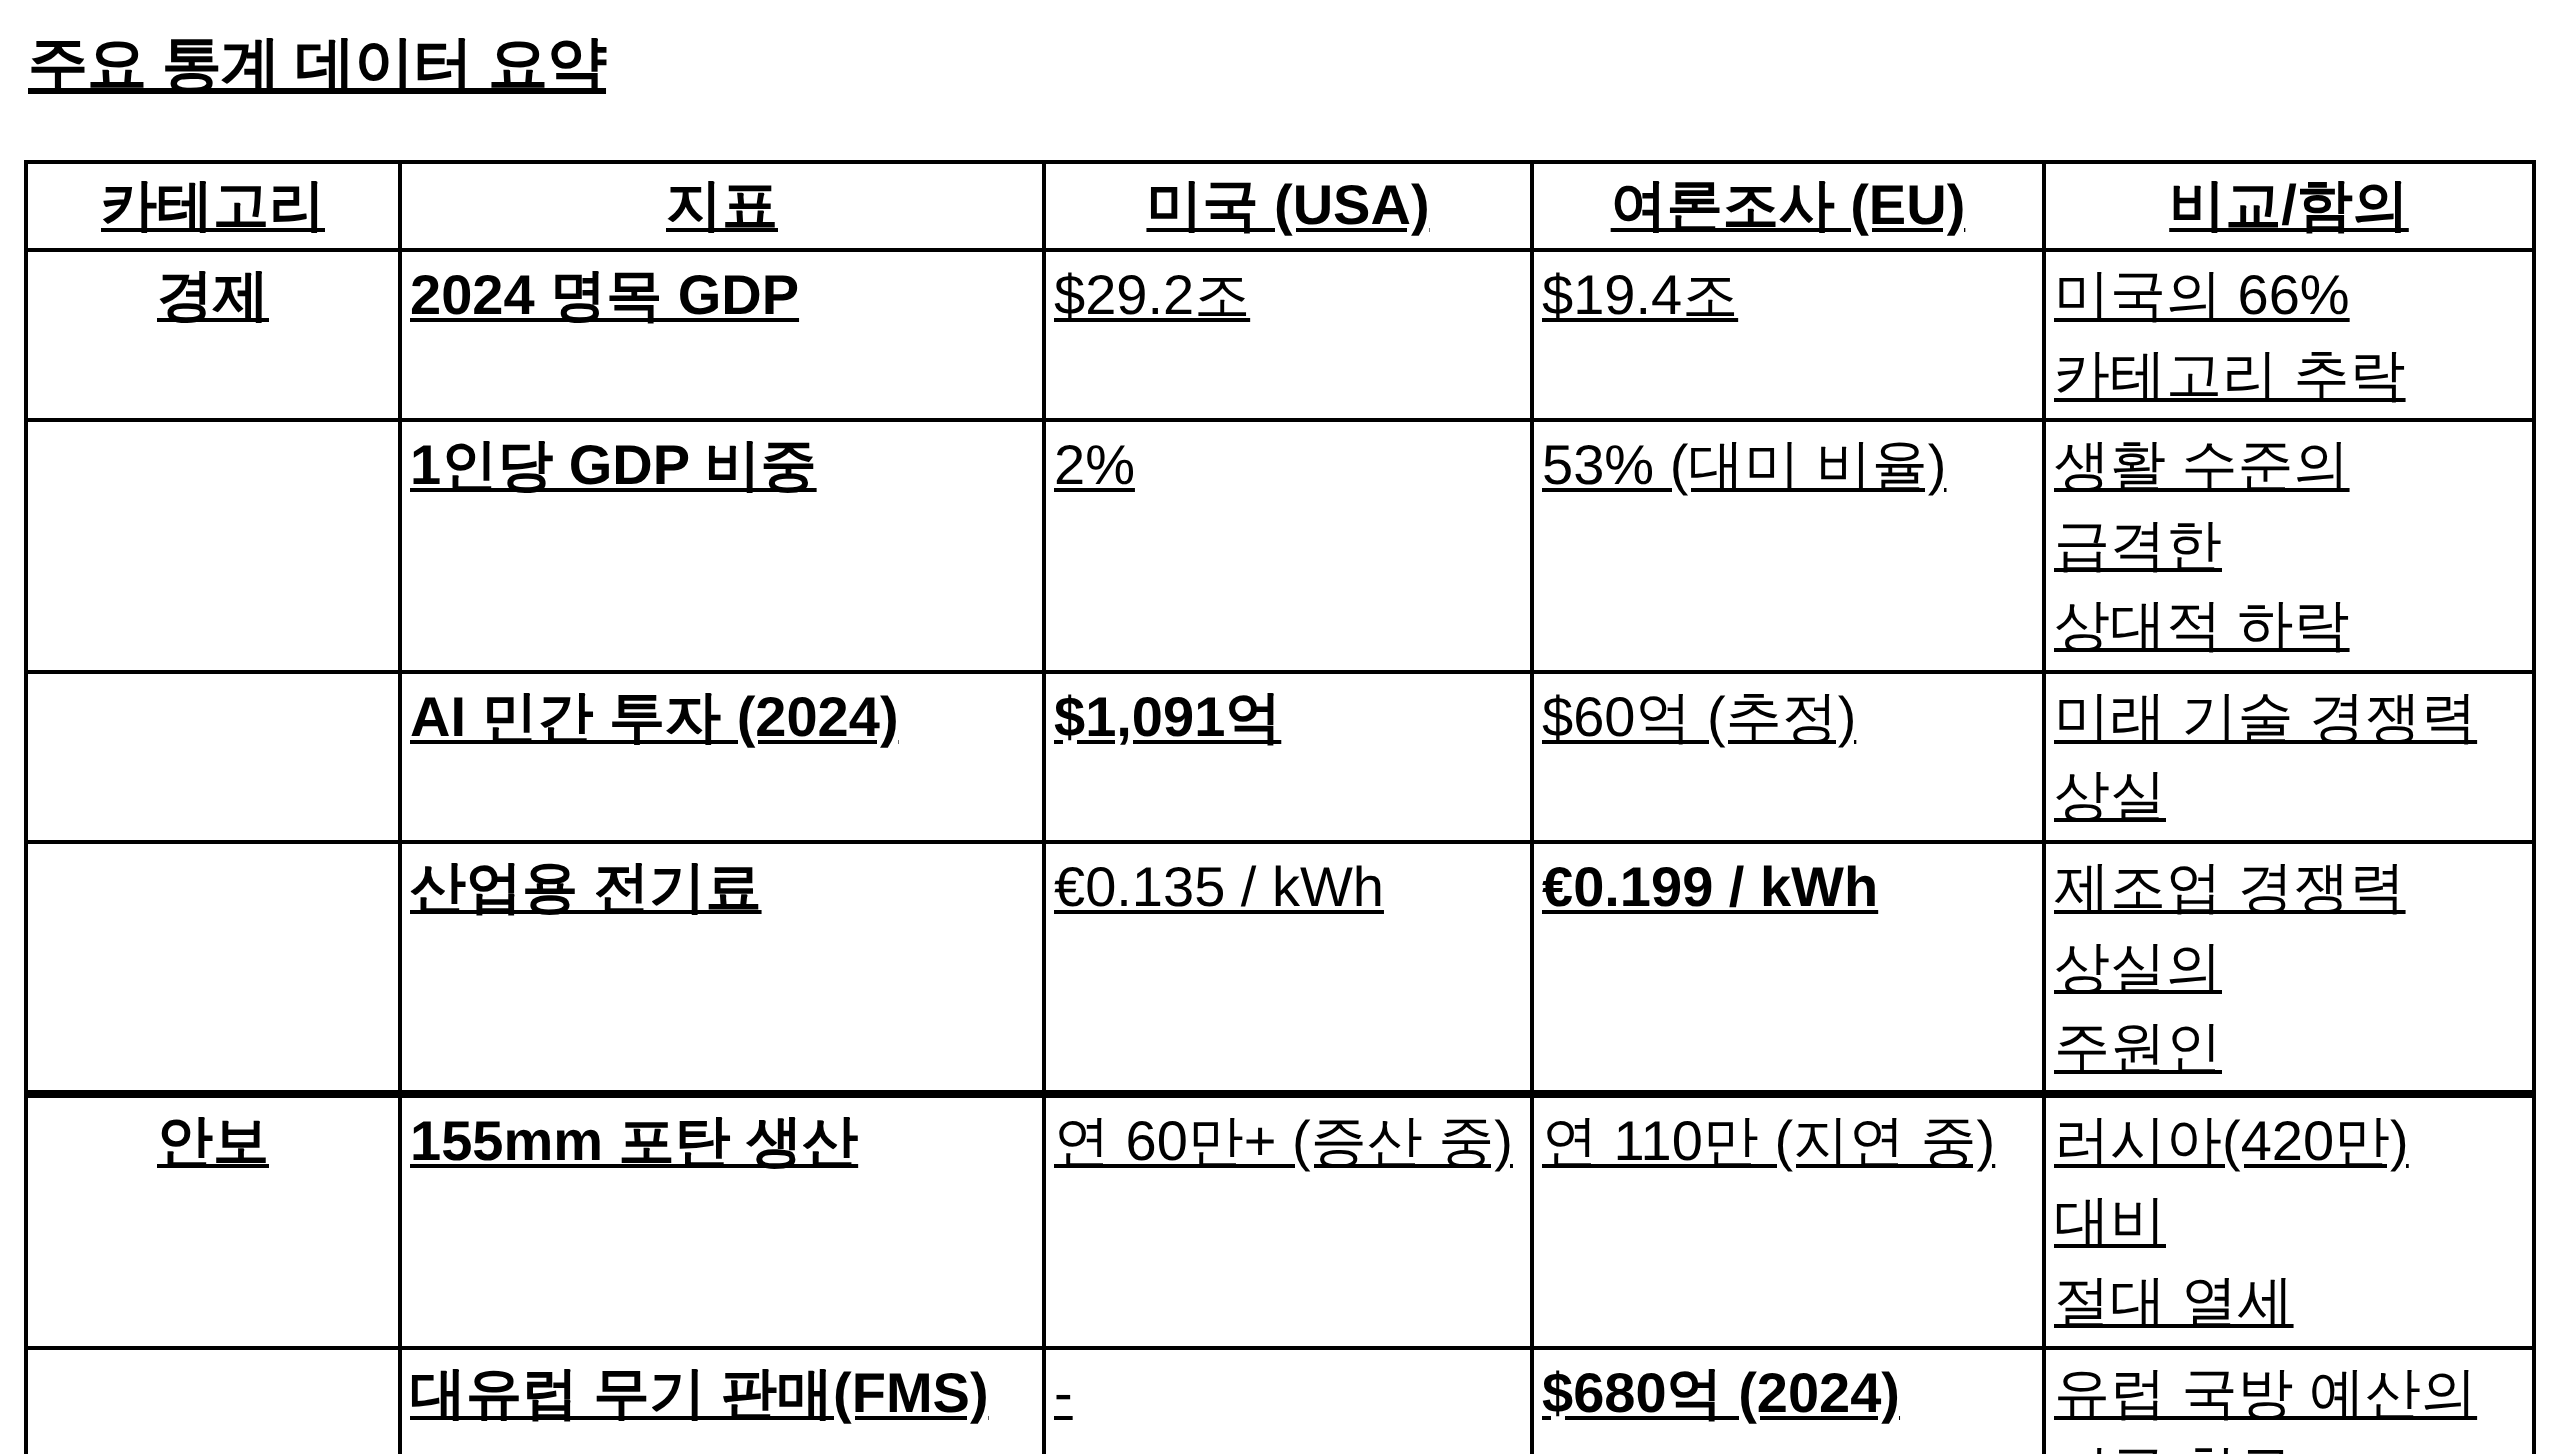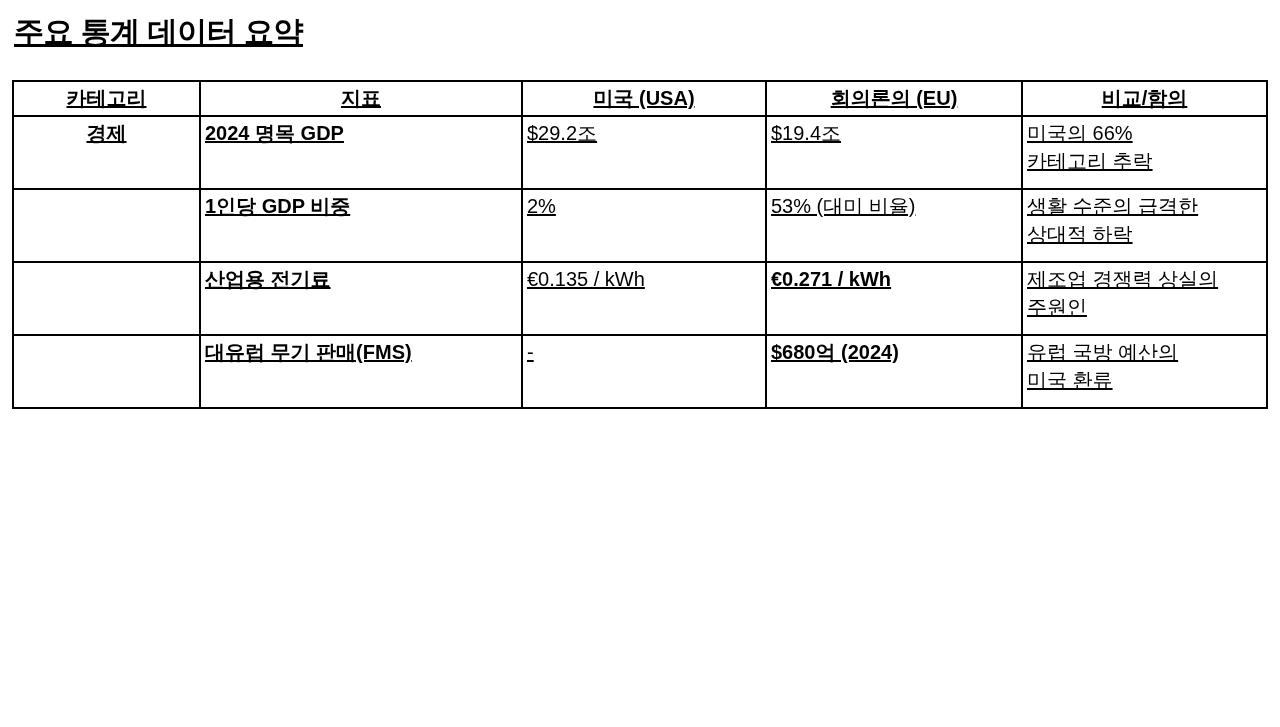--- a/index.html
+++ b/index.html
@@ -17,21 +17,21 @@
   }
   table.stats {
     border-collapse: collapse;
     table-layout: fixed;
     width: 1254px;
   }
   table.stats th, table.stats td {
     border: 2px solid #000000;
     vertical-align: top;
     padding: 2px 4px;
-    font-size: 20px;
+    font-size: 28px;
     line-height: 1.42;
     overflow: hidden;
     word-break: keep-all;
   }
   table.stats th {
     text-align: center;
     font-weight: bold;
     height: 31px;
     vertical-align: middle;
     padding: 1px 2px;
@@ -66,45 +66,59 @@
         <col class="c2">
         <col class="c3">
         <col class="c4">
         <col class="c5">
     </colgroup>
     <thead>
       <tr>
         <th>카테고리</th>
         <th>지표</th>
         <th>미국 (USA)</th>
-        <th>회의론의 (EU)</th>
+        <th>여론조사 (EU)</th>
         <th>비교/함의</th>
       </tr>
     </thead>
     <tbody>
         <tr>
           <td class="cat"><span class="b">경제</span></td>
           <td class="ind"><span class="b">2024 명목 GDP</span></td>
           <td class="val"><span>$29.2조</span></td>
           <td class="val"><span>$19.4조</span></td>
           <td class="note"><span>미국의 66%</span><br><span>카테고리 추락</span></td>
         </tr>
         <tr>
           <td class="cat"></td>
           <td class="ind"><span class="b">1인당 GDP 비중</span></td>
           <td class="val"><span>2%</span></td>
           <td class="val"><span>53% (대미 비율)</span></td>
           <td class="note"><span>생활 수준의 급격한</span><br><span>상대적 하락</span></td>
         </tr>
         <tr>
           <td class="cat"></td>
+          <td class="ind"><span class="b">AI 민간 투자 (2024)</span></td>
+          <td class="val"><span class="b">$1,091억</span></td>
+          <td class="val"><span>$60억 (추정)</span></td>
+          <td class="note"><span>미래 기술 경쟁력</span><br><span>상실</span></td>
+        </tr>
+        <tr>
+          <td class="cat"></td>
           <td class="ind"><span class="b">산업용 전기료</span></td>
           <td class="val"><span>€0.135 / kWh</span></td>
-          <td class="val"><span class="b">€0.271 / kWh</span></td>
+          <td class="val"><span class="b">€0.199 / kWh</span></td>
           <td class="note"><span>제조업 경쟁력 상실의</span><br><span>주원인</span></td>
+        </tr>
+        <tr class="section-start">
+          <td class="cat"><span class="b">안보</span></td>
+          <td class="ind"><span class="b">155mm 포탄 생산</span></td>
+          <td class="val"><span>연 60만+ (증산 중)</span></td>
+          <td class="val"><span>연 110만 (지연 중)</span></td>
+          <td class="note"><span>러시아(420만) 대비</span><br><span>절대 열세</span></td>
         </tr>
         <tr>
           <td class="cat"></td>
           <td class="ind"><span class="b">대유럽 무기 판매(FMS)</span></td>
           <td class="val"><span>-</span></td>
           <td class="val"><span class="b">$680억 (2024)</span></td>
           <td class="note"><span>유럽 국방 예산의</span><br><span>미국 환류</span></td>
         </tr>
       </tbody>
   </table>

